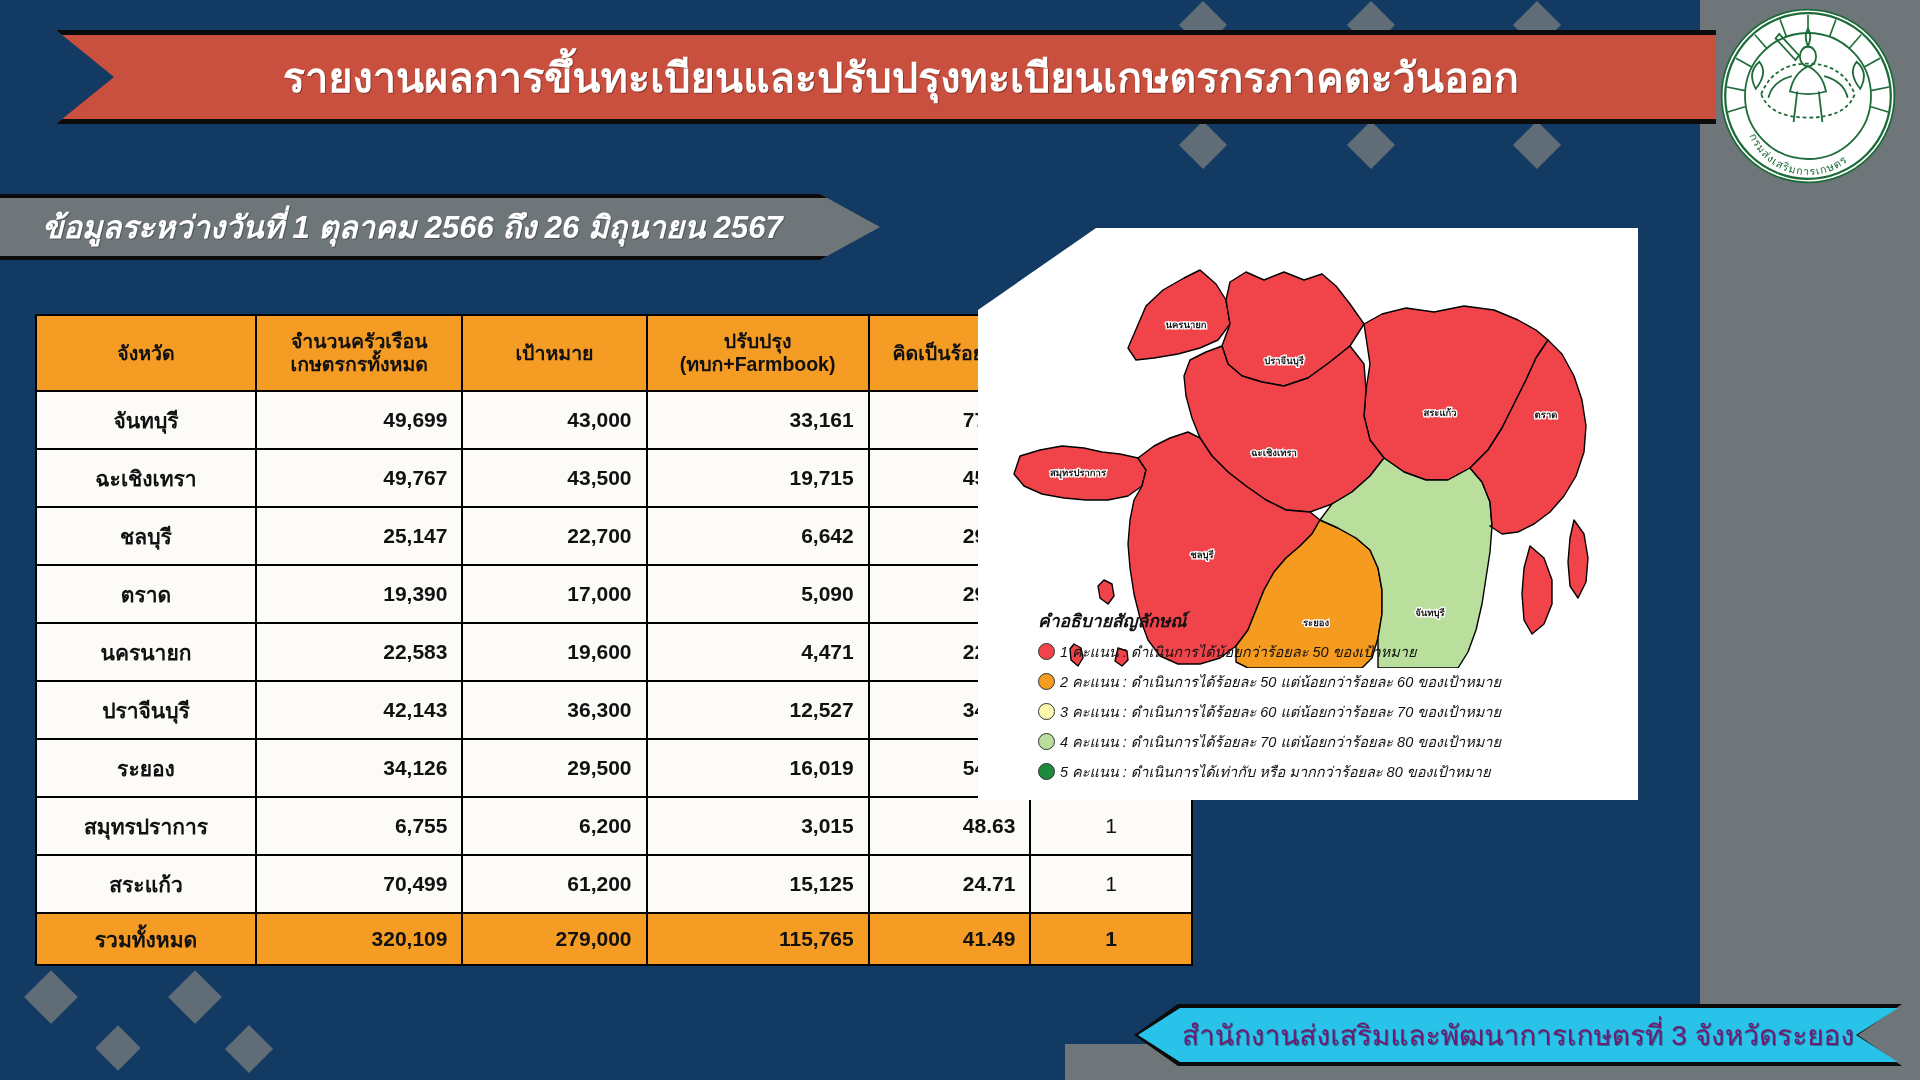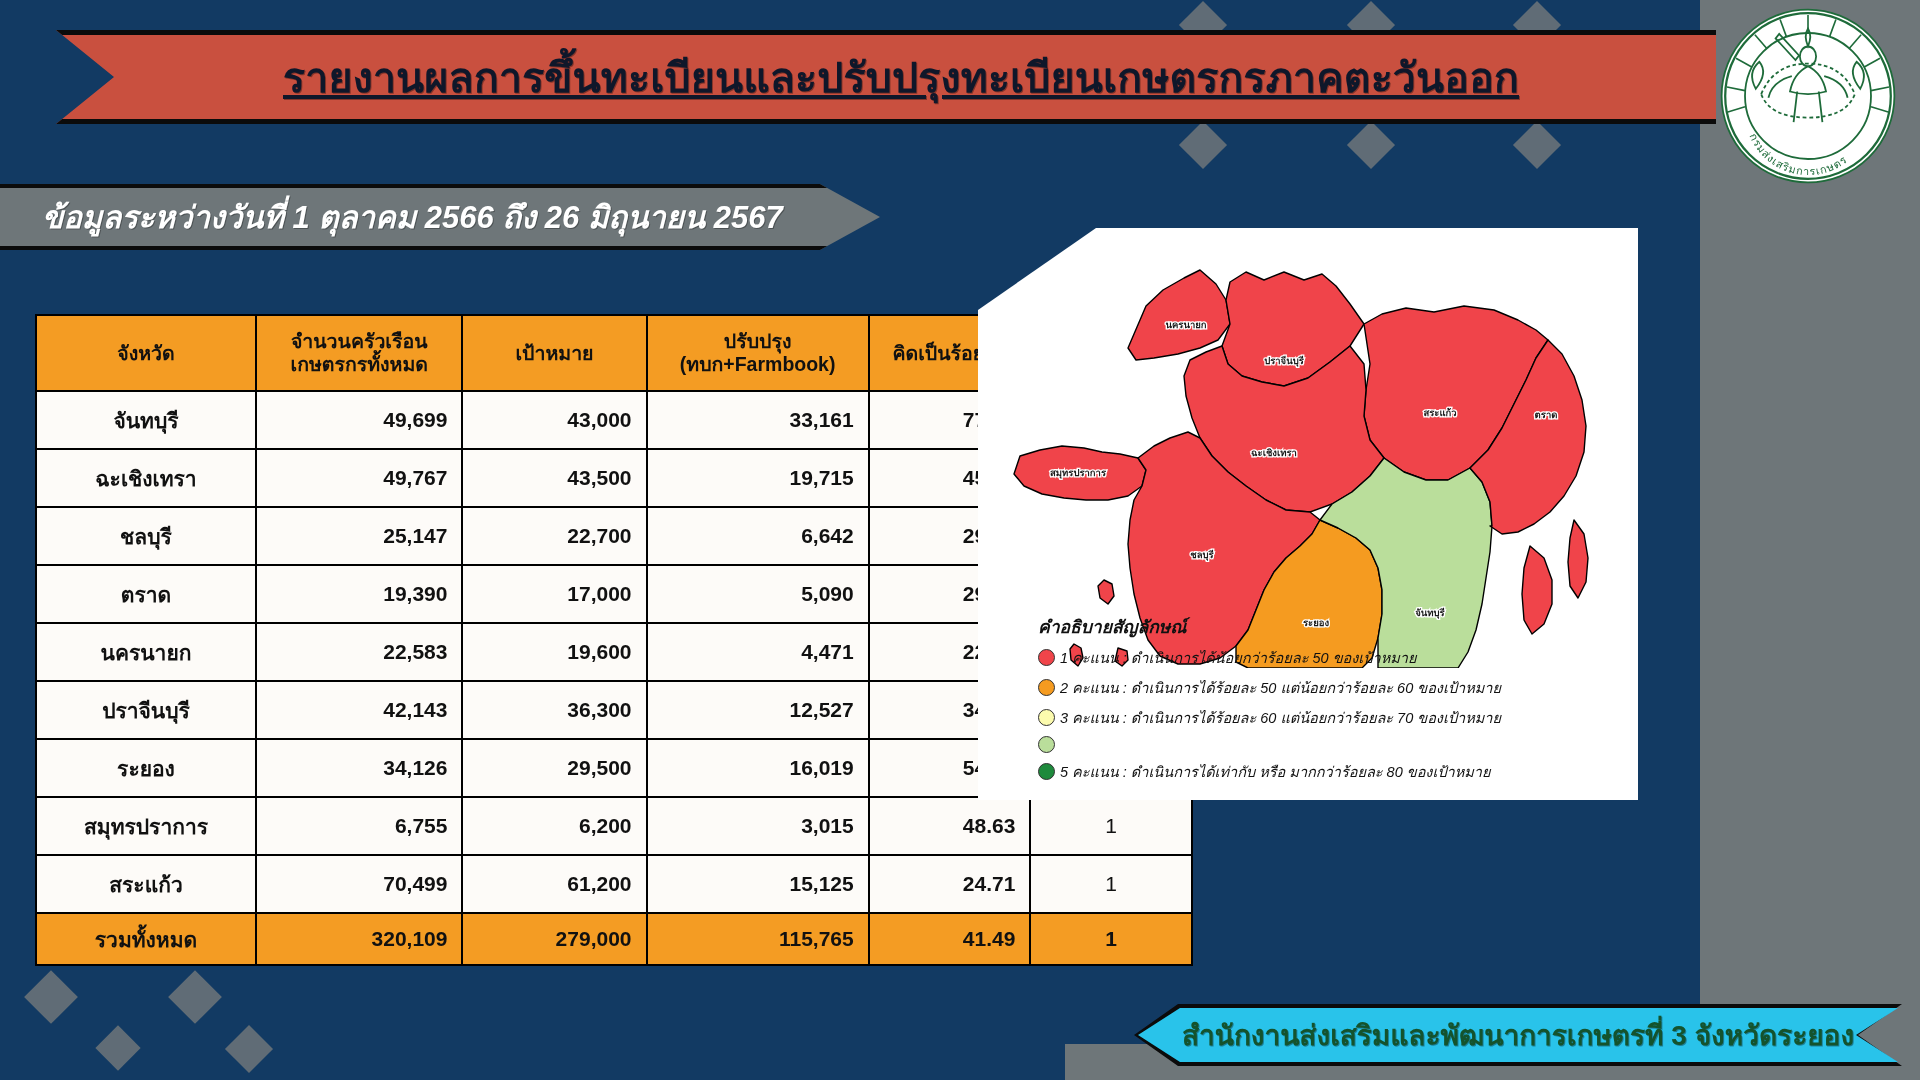--- a/index.html
+++ b/index.html
@@ -22,31 +22,30 @@
   
   .dia { position:absolute; background:#6E7679; transform:rotate(45deg); opacity:.85; }
   .title-ribbon-notch {
     position:absolute; left:56px; top:30px; width:1660px; height:94px;
     clip-path:polygon(0 0, 100% 0, 100% 100%, 0 100%, 58px 50%);
     background:#C9503F;
     display:flex; align-items:center; justify-content:center;
     box-shadow:inset 0 5px 0 #0b0b0b, inset 0 -5px 0 #0b0b0b;
   }
   .title-text {
-    color:#0f172a; font-size:41px; font-weight:bold;
+    color:#ffffff; font-size:41px; font-weight:bold;
     letter-spacing:.2px; white-space:nowrap;
     text-shadow:1px 1px 0 rgba(0,0,0,.35);
     padding-left:30px;
-    text-decoration:underline;
   }
 
   
   .logo-seal { position:absolute; right:22px; top:6px; width:180px; height:180px; }
   .date-banner-inner{
-    position:absolute; left:0; top:184px; width:880px; height:66px;
+    position:absolute; left:0; top:194px; width:880px; height:66px;
     background:#6E7679;
     clip-path:polygon(0 0, 820px 0, 880px 50%, 820px 100%, 0 100%);
     display:flex; align-items:center;
   }
   .date-text {
     color:#ffffff; font-size:31px; font-weight:bold; font-style:italic;
     padding-left:42px; white-space:nowrap;
     text-shadow:1px 1px 0 rgba(0,0,0,.3);
   }
 
@@ -91,21 +90,21 @@
     clip-path:polygon(42px 0, 100% 0, calc(100% - 42px) 50%, 100% 100%, 42px 100%, 0 50%);
     display:flex; align-items:center; justify-content:center;
     border:0;
   }
   .footer-outline{
     position:absolute; right:18px; bottom:14px; width:768px; height:62px;
     background:#0b0b0b;
     clip-path:polygon(44px 0, 100% 0, calc(100% - 44px) 50%, 100% 100%, 44px 100%, 0 50%);
   }
   .footer-text {
-    color:#14532d; font-size:28px; font-weight:bold; white-space:nowrap;
+    color:#701a75; font-size:28px; font-weight:normal; white-space:nowrap;
     text-shadow:1px 1px 0 rgba(0,0,0,.35);
   }
   .map-label { font-size:9.5px; font-weight:bold; fill:#1a1a1a; }
 </style>
 </head>
 <body>
 
 <div id="stage">
 
   <div class="bg-navy"></div>
@@ -332,20 +331,21 @@
           <div class="legend-row">
             <span class="legend-dot" style="background: rgb(245, 155, 32);"></span>
             <span class="legend-label">2 คะแนน : ดำเนินการได้ร้อยละ 50 แต่น้อยกว่าร้อยละ 60 ของเป้าหมาย</span>
           </div>
           <div class="legend-row">
             <span class="legend-dot" style="background: rgb(252, 251, 174);"></span>
             <span class="legend-label">3 คะแนน : ดำเนินการได้ร้อยละ 60 แต่น้อยกว่าร้อยละ 70 ของเป้าหมาย</span>
           </div>
           <div class="legend-row">
             <span class="legend-dot" style="background: rgb(186, 222, 155);"></span>
+            <span class="legend-label">4 คะแนน : ดำเนินการได้ร้อยละ 70 แต่น้อยกว่าร้อยละ 80 ของเป้าหมาย</span>
           </div>
           <div class="legend-row">
             <span class="legend-dot" style="background: rgb(30, 138, 60);"></span>
             <span class="legend-label">5 คะแนน : ดำเนินการได้เท่ากับ หรือ มากกว่าร้อยละ 80 ของเป้าหมาย</span>
           </div>
         </div>
     </div>
   </div>
 
   <div class="footer-outline"></div>

